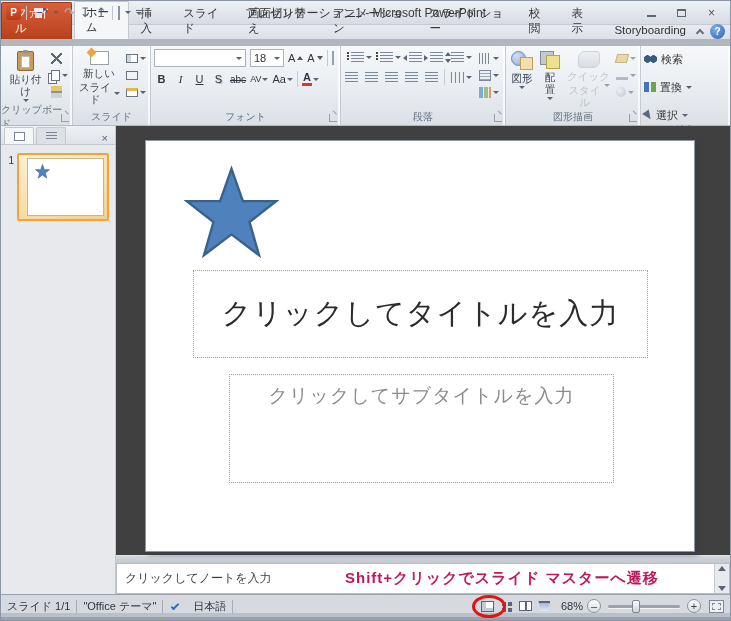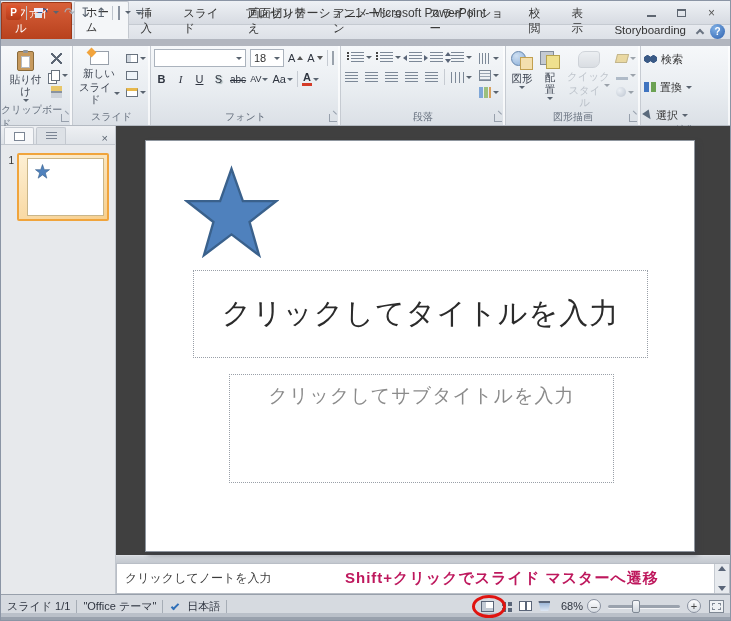--- a/index.html
+++ b/index.html
@@ -480,21 +480,21 @@
       </div>
     </div>
   </div>
 
   <div class="statusbar">
     <span>スライド 1/1</span>
     <span class="ssep"></span>
     <span>"Office テーマ"</span>
     <span class="ssep"></span>
     <span class="i-check"></span>
-    <span style="margin-left:6px">日本語</span>
+    <span style="margin-left:12px">日本語</span>
     <span class="ssep"></span>
     <div class="statusright">
       <div class="viewbtns">
         <span class="vb">
             <span class="i-vnormal"></span>
             <span class="red-ellipse"></span>
           </span>
         <span class="vb">
             <span class="i-vsorter"></span>
           </span>

